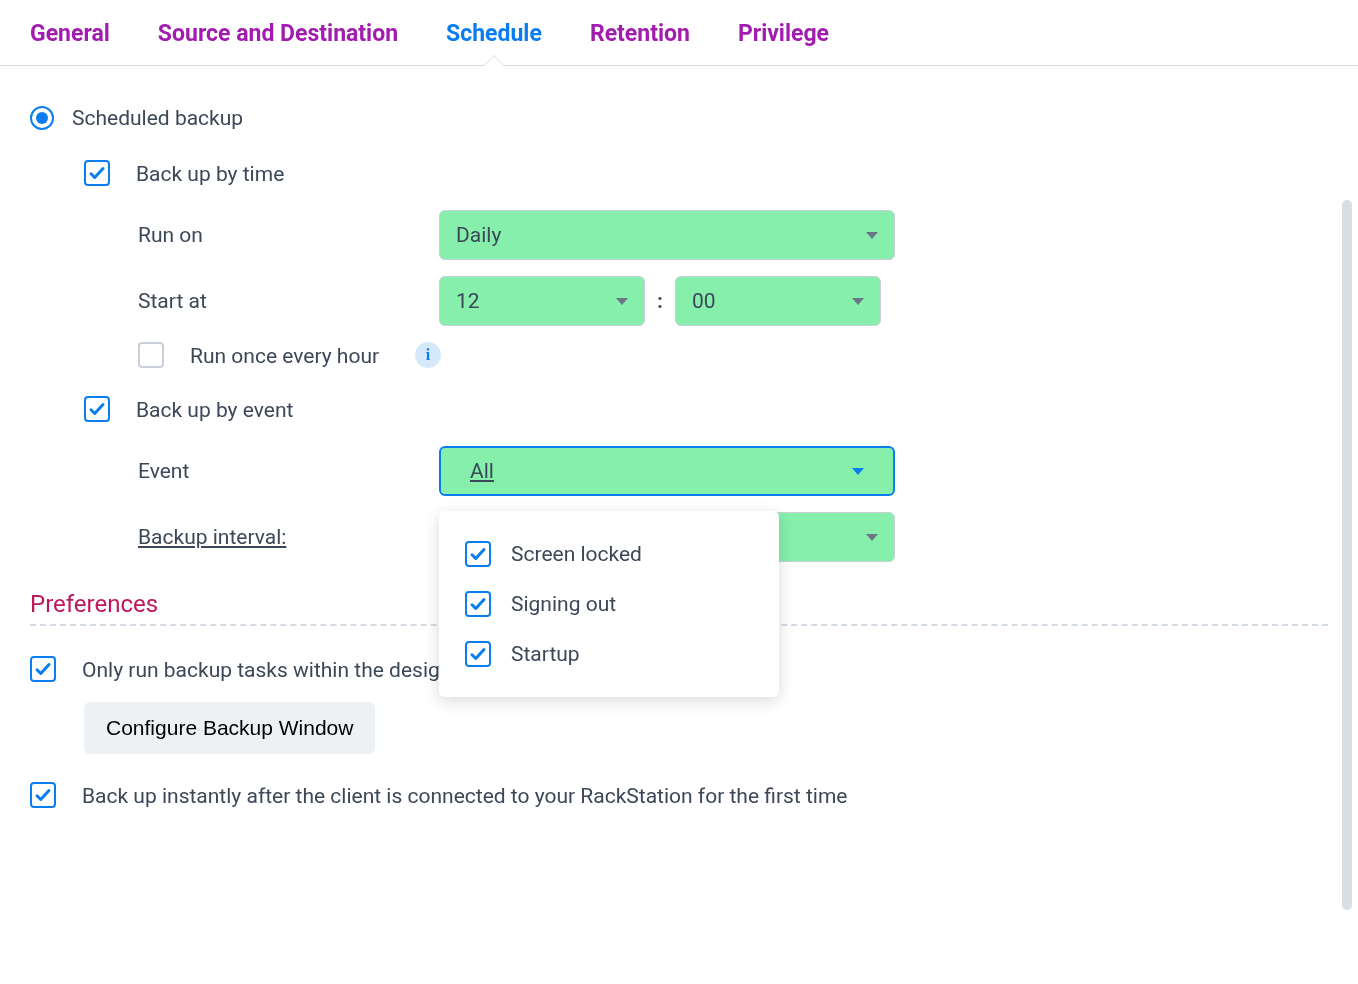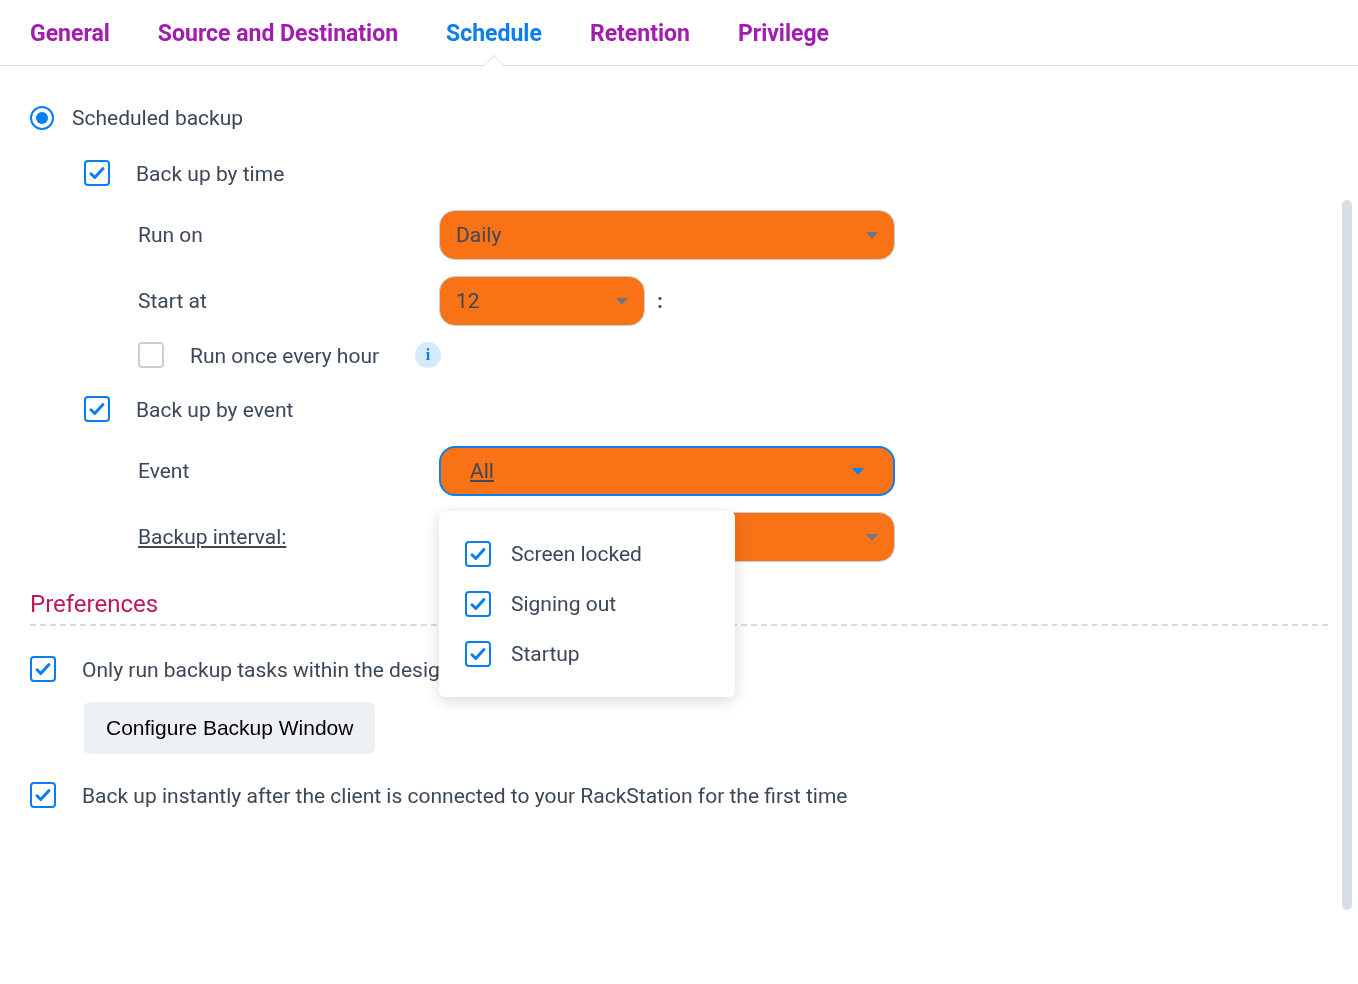--- a/index.html
+++ b/index.html
@@ -124,22 +124,22 @@
       width: 355px;
       font-size: 21px;
       color: #3c4858;
       padding-left: 108px;
     }
     
     
     .select {
       height: 50px;
       border: 1px solid #c7cfd8;
-      border-radius: 16px;
-      background: #f97316;
+      border-radius: 6px;
+      background: #86efac;
       display: flex;
       align-items: center;
       justify-content: space-between;
       padding: 0 16px;
       cursor: pointer;
       font-size: 21px;
       color: #3c4858;
     }
     .select.wide { width: 456px; }
     .select.small { width: 206px; }
@@ -182,21 +182,21 @@
     }
     
     
     .dropdown-panel {
       position: absolute;
       background: #fff;
       border-radius: 6px;
       box-shadow: 0 4px 16px rgba(0,0,0,0.15);
       padding: 18px 0;
       z-index: 50;
-      width: 296px;
+      width: 340px;
     }
     .dropdown-option {
       display: flex;
       align-items: center;
       gap: 20px;
       padding: 12px 26px;
       cursor: pointer;
       font-size: 21px;
     }
     
@@ -274,20 +274,24 @@
       </div>
     </div>
 
     <div class="form-row">
       <div class="form-label" style="padding-left:54px;">Start at</div>
       <div class="select small">
         <span>12</span>
         <span class="caret"></span>
       </div>
       <div class="time-sep">:</div>
+      <div class="select small">
+        <span>00</span>
+        <span class="caret"></span>
+      </div>
     </div>
 
     <div class="check-row" style="padding-left:54px; margin-top:10px; margin-bottom:10px;">
       <div class="checkbox">
         
       </div>
       <span>Run once every hour</span>
       <span class="info-icon">i</span>
     </div>
   </div>

